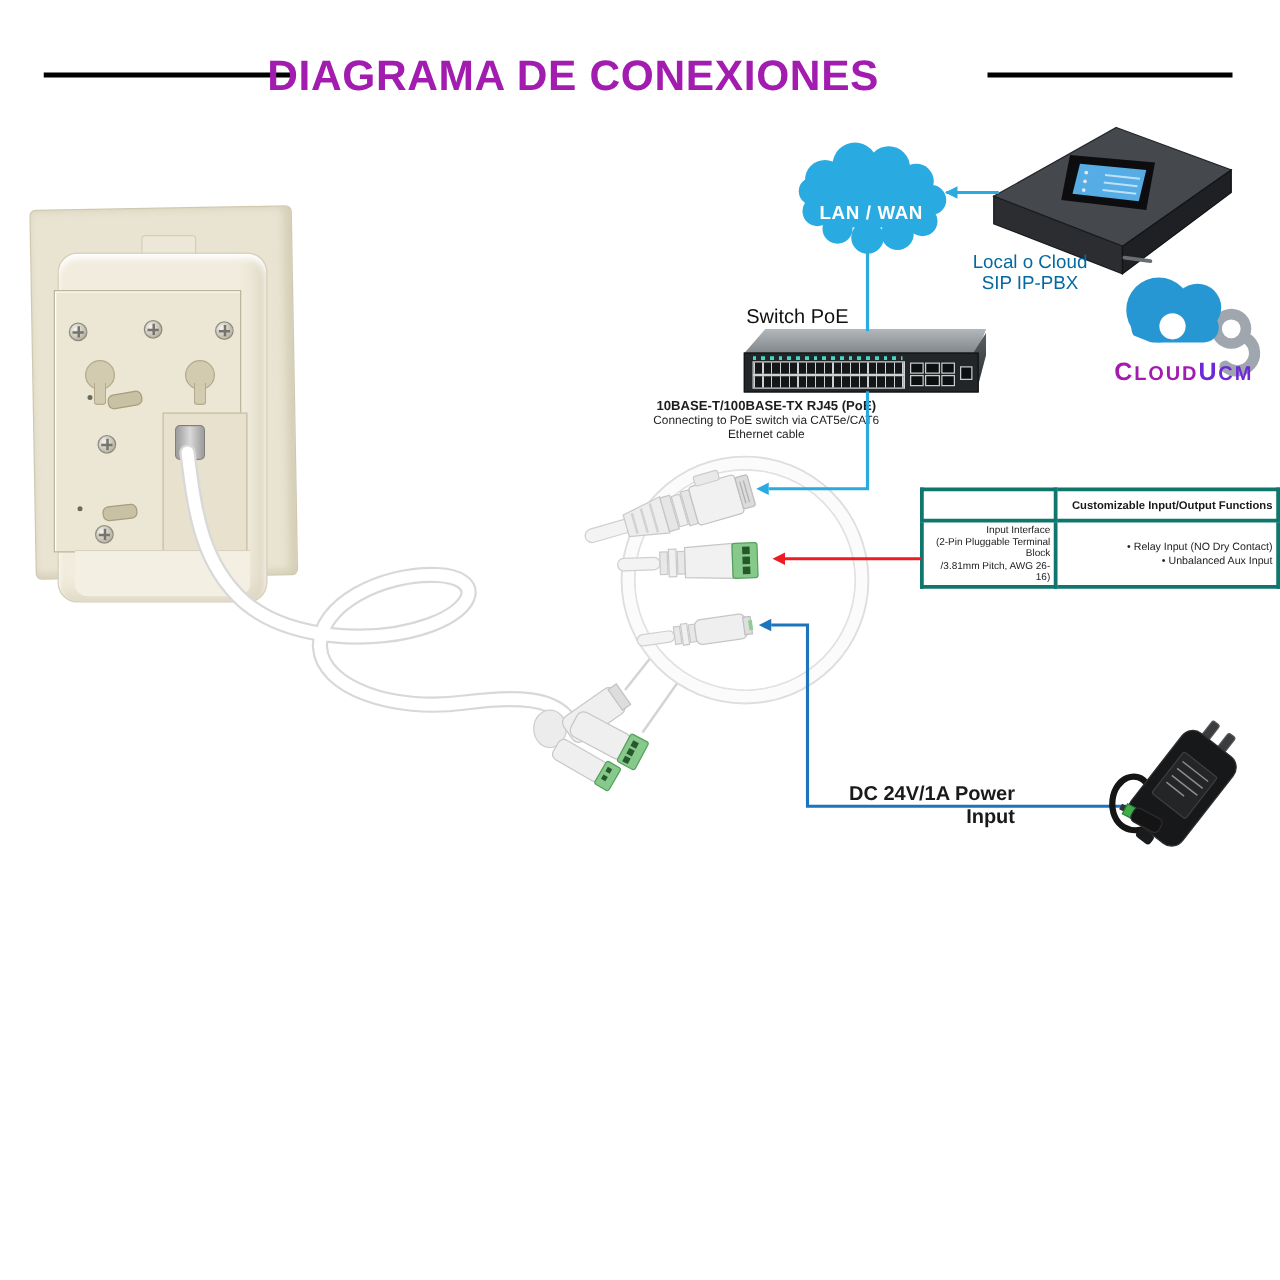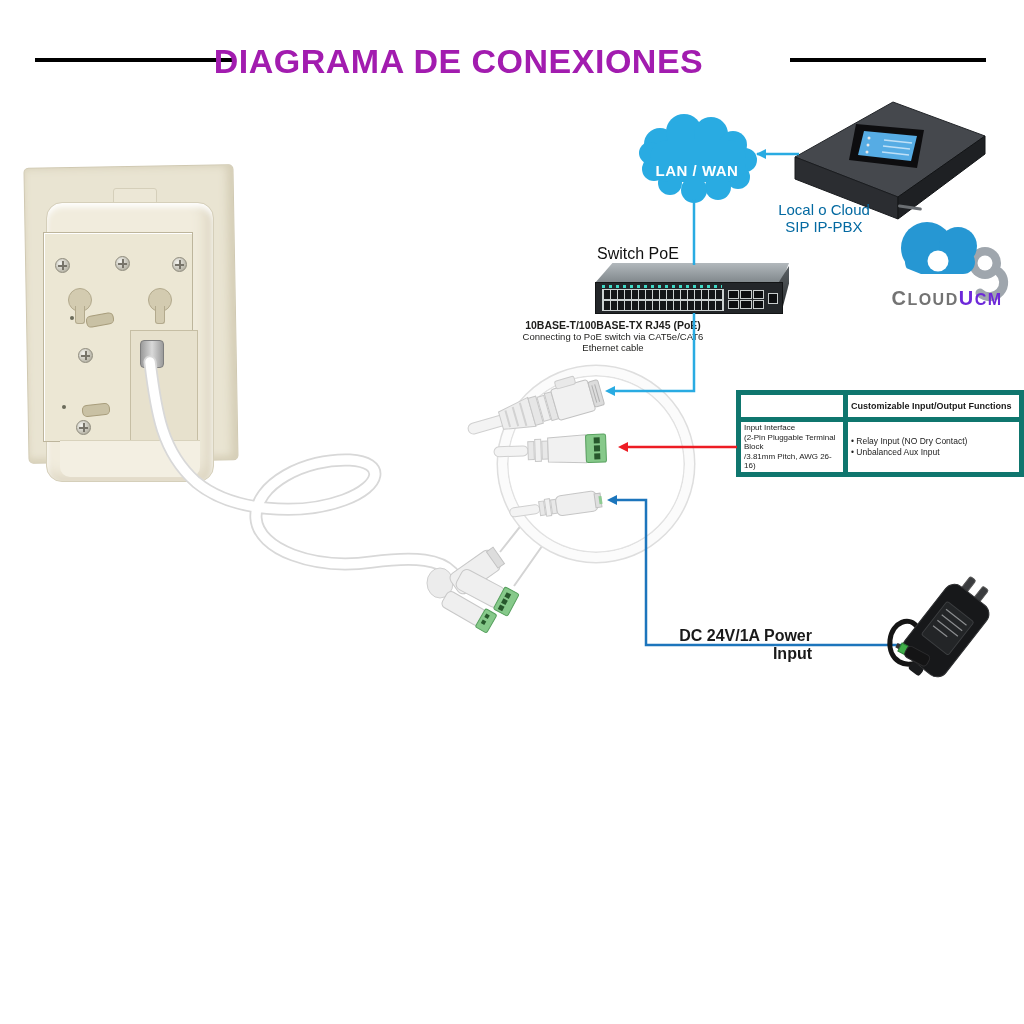--- a/index.html
+++ b/index.html
@@ -50,21 +50,21 @@
                color:#fff;letter-spacing:.5px;margin-top:15px;}
 
   
   #pbx-caption{left:762px;top:201px;width:124px;text-align:center;font-size:15px;line-height:17px;color:#0369a1;}
 
   
   #logo-text{left:876px;top:287px;width:142px;text-align:center;font-size:16px;font-weight:800;
              letter-spacing:1.5px;white-space:nowrap;}
   .logo-part{display:inline-block;}
   .logo-part::first-letter{font-size:20px;}
-  #logo-dark{color:#737373;}
+  #logo-dark{color:#a21caf;}
   #logo-blue{color:#6d28d9;}
 
   
   #switch-label{left:597px;top:245px;font-size:16px;font-weight:500;color:#101010;}
   #switch-top{left:595px;top:263px;width:194px;height:20px;
               background:linear-gradient(180deg,#b2b8bc,#7f868a);
               clip-path:polygon(9% 0,100% 0,96% 100%,0 100%);}
   #switch-front{left:595px;top:282px;width:186px;height:30px;background:#232629;border:1px solid #121415;}
   #switch-right{left:779px;top:266px;width:10px;height:44px;background:linear-gradient(180deg,#5a6064,#2a2d2f);
                 clip-path:polygon(100% 0,100% 40%,30% 100%,0 100%,0 36%);}
@@ -78,21 +78,21 @@
   #uplinks div{border:1px solid #c8cccc;background:#0d0e10;}
   #console-port{position:absolute;left:172px;top:10px;width:8px;height:9px;border:1px solid #c8cccc;background:#0d0e10;}
 
   
   #poe-note{left:520px;top:320px;width:186px;text-align:center;color:#1d1d1b;line-height:11px;}
   #poe-note .b{font-size:10.5px;font-weight:bold;}
   #poe-note .s{font-size:9.5px;}
 
   
   #io-table{left:736px;top:390px;border-collapse:collapse;background:#fff;}
-  #io-table td,#io-table th{border:5px solid #0f766e;padding:1px 3px;vertical-align:middle;text-align:left;}
+  #io-table td,#io-table th{border:3px solid #0f766e;padding:1px 3px;vertical-align:middle;text-align:right;}
   #io-table th{width:100px;height:20px;font-size:9px;font-weight:bold;color:#1a1a1a;}
   #io-table .c-if{width:100px;font-size:8px;line-height:9.5px;color:#222;height:34px;}
   #io-table .c-fn{width:172px;font-size:8.5px;line-height:10.5px;color:#222;}
   .fn-item{display:block;}
   .fn-item::before{content:"• ";}
 
   
   #dc-label{left:636px;top:627px;width:176px;text-align:right;font-size:16px;font-weight:bold;color:#1a1a1a;}
 
   

